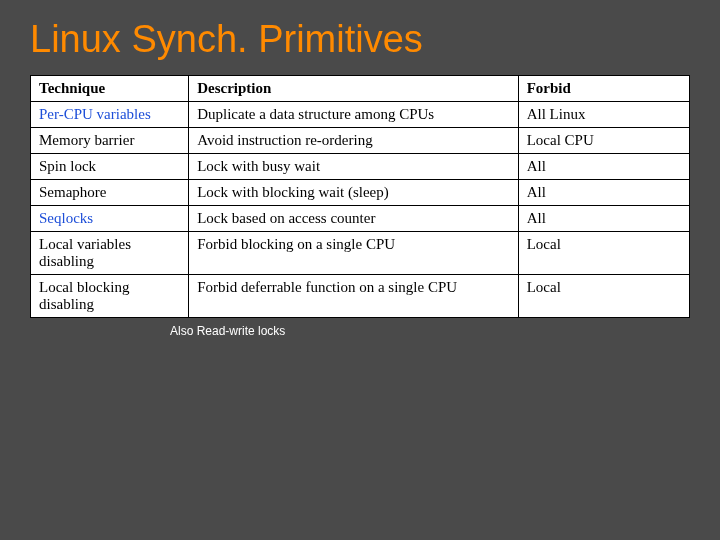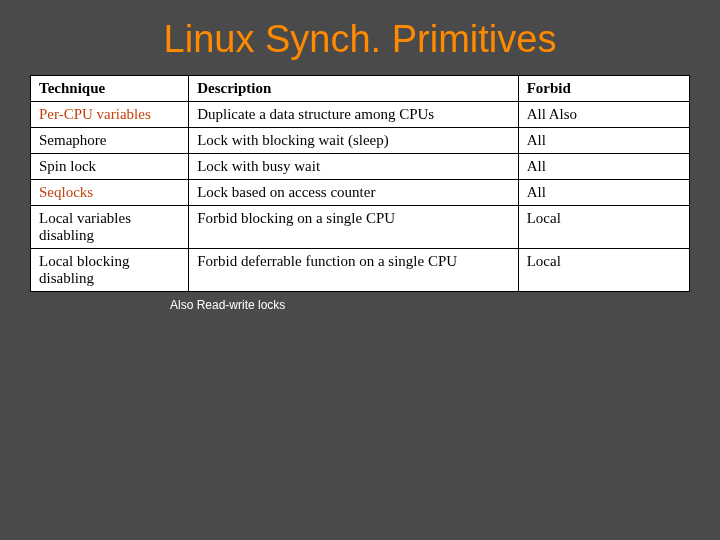--- a/index.html
+++ b/index.html
@@ -11,21 +11,20 @@
   }
   .slide {
     width: 720px;
     height: 540px;
     padding: 12px 30px 0 30px;
   }
   h1.title {
     color: #ff8a00;
     font-size: 38px;
     font-weight: normal;
-    text-align: center;
     margin: 6px 0 14px 0;
     font-family: Arial, Helvetica, sans-serif;
   }
   table {
     width: 100%;
     border-collapse: collapse;
     background: #fff;
     font-family: Georgia, 'Times New Roman', serif;
     font-size: 15px;
     color: #000;
@@ -37,21 +36,21 @@
     vertical-align: top;
     font-weight: normal;
   }
   th {
     font-weight: bold;
     border-radius: 6px;
   }
   col.c-tech { width: 24%; }
   col.c-desc { width: 50%; }
   col.c-scope { width: 26%; }
-  .highlight { color: #c2410c; }
+  .highlight { color: #1d4ed8; }
   .footnote {
     color: #fff;
     font-family: Arial, Helvetica, sans-serif;
     font-size: 12px;
     margin: 6px 0 0 140px;
   }
 </style>
 </head>
 <body>
 
@@ -69,30 +68,35 @@
       <tr>
         <th>Technique</th>
         <th>Description</th>
         <th>Forbid</th>
       </tr>
     </thead>
     <tbody>
       <tr>
         <td class="highlight">Per-CPU variables</td>
         <td>Duplicate a data structure among CPUs</td>
-        <td>All Also</td>
+        <td>All Linux</td>
+      </tr>
+      <tr>
+        <td>Memory barrier</td>
+        <td>Avoid instruction re-ordering</td>
+        <td>Local CPU</td>
+      </tr>
+      <tr>
+        <td>Spin lock</td>
+        <td>Lock with busy wait</td>
+        <td>All</td>
       </tr>
       <tr>
         <td>Semaphore</td>
         <td>Lock with blocking wait (sleep)</td>
-        <td>All</td>
-      </tr>
-      <tr>
-        <td>Spin lock</td>
-        <td>Lock with busy wait</td>
         <td>All</td>
       </tr>
       <tr>
         <td class="highlight">Seqlocks</td>
         <td>Lock based on access counter</td>
         <td>All</td>
       </tr>
       <tr>
         <td>Local variables disabling</td>
         <td>Forbid blocking on a single CPU</td>

